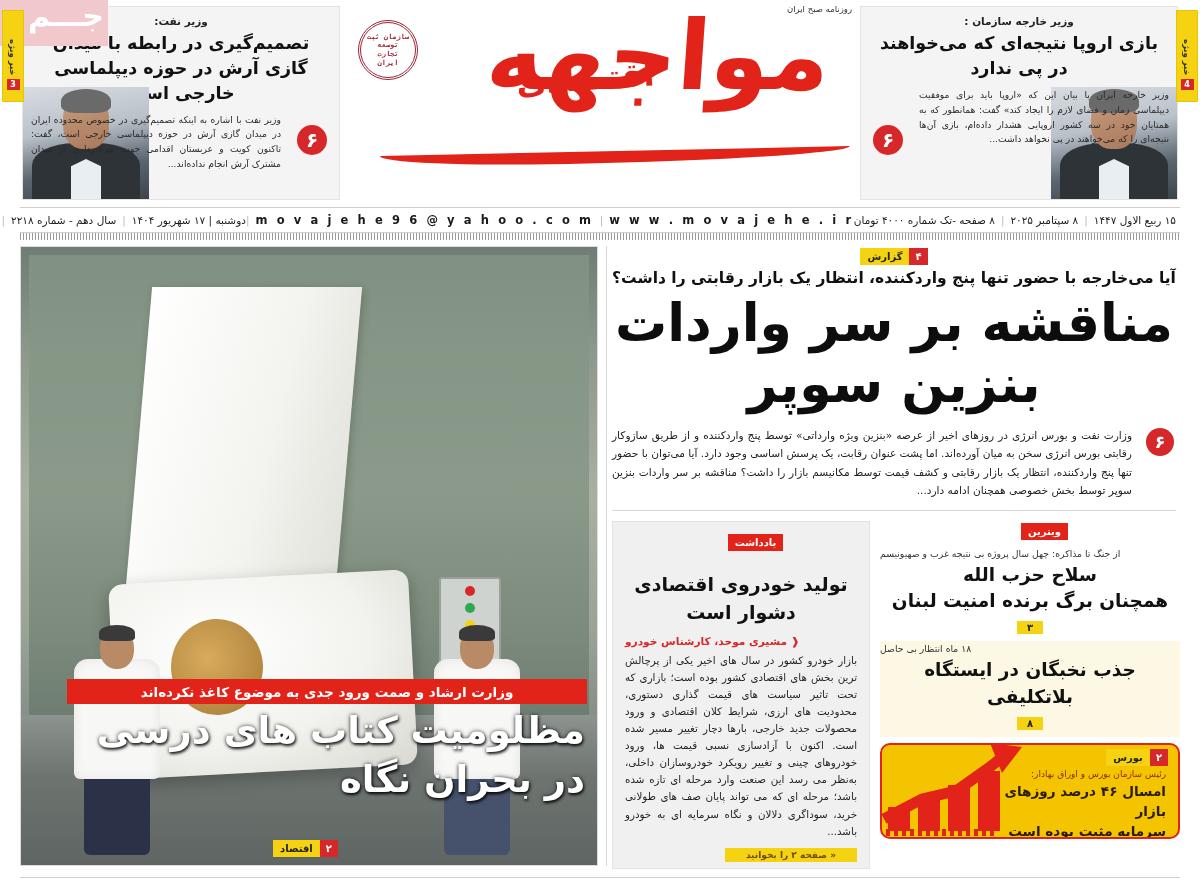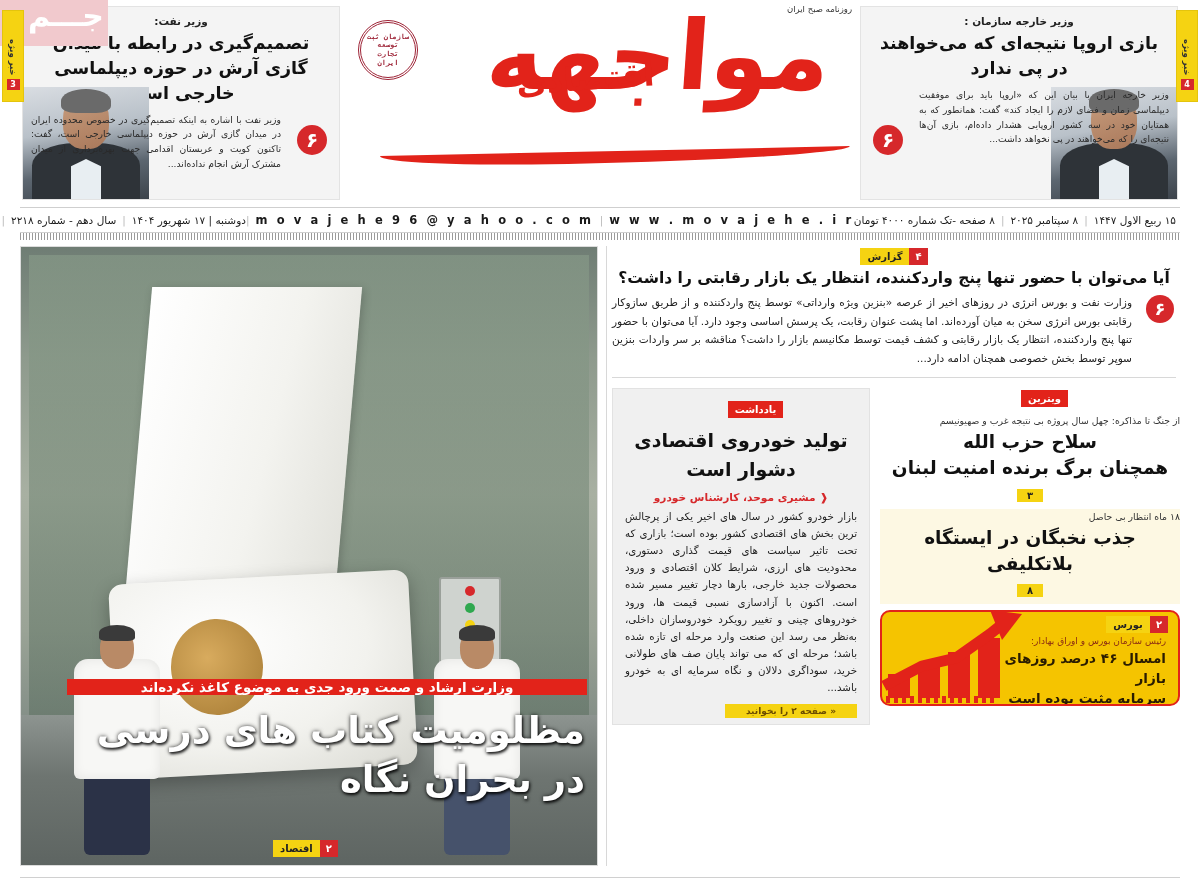--- a/index.html
+++ b/index.html
@@ -214,21 +214,21 @@
     background:#cfd3cf; border:2px solid #9aa09a; border-radius:3px;
   }
   .ctrl-panel i {
     display:block; width:10px;height:10px;border-radius:50%;margin:7px auto;
     background:#d6282b;
   }
   .ctrl-panel i:nth-child(2){ background:#2fa84f; }
   .ctrl-panel i:nth-child(3){ background:#f5d312; }
 
   .photo-banner {
-    position: absolute; left: 46px; right: 10px; top: 432px; height: 16px;
+    position: absolute; left: 46px; right: 10px; top: 432px; height: 25px;
     background: #e2231a; color: #fff; font-size: 13.5px; font-weight: bold;
     display:flex; align-items:center; justify-content:center; letter-spacing:-.2px;
     z-index: 6;
   }
   .photo-title {
     position:absolute; right: 12px; top: 460px; z-index: 6;
     text-align: right; color: #fff; font-weight: bold;
     font-size: 37px; line-height: 1.32; letter-spacing: -.8px;
     text-shadow: 0 0 4px rgba(0,0,0,.75), 1px 2px 3px rgba(0,0,0,.8);
     width: 540px;
@@ -258,21 +258,21 @@
     text-align: justify; padding-right: 44px; margin: 0 4px 10px 4px;
   }
   .report-lede .quote-dot { right: 2px; top: 2px; width: 28px; height: 28px; font-size: 18px; position:absolute; }
   .hrule { height:1px; background:#d8d8d8; margin: 6px 4px 10px 4px; }
 
   .bottom-row { display:flex; gap: 10px; }
   .vitrin { width: 300px; }
   .note-card { width: 258px; background:#f0f0f0; border:1px solid #e2e2e2; padding: 10px 12px 6px 12px; position:relative; }
 
   .center-chip { text-align:center; margin-bottom: 6px; }
-  .vit-kicker { text-align:right; font-size:9.3px; color:#333; margin-bottom:3px; }
+  .vit-kicker { text-align:left; font-size:9.3px; color:#333; margin-bottom:3px; }
   .vit-head {
     text-align:center; font-size: 18.5px; font-weight: bold; color:#111;
     line-height: 1.42; letter-spacing:-.3px;
   }
   .pagechip {
     display:inline-block; background:#f5d312; color:#222; font-size:10px; font-weight:bold;
     padding: 1px 10px; margin: 7px auto 0 auto;
   }
   .vit-block { text-align:center; padding: 2px 0 6px 0; }
   .vit-block.alt { background:#fdf8e3; }
@@ -284,23 +284,23 @@
   .bourse .chip-pos { position:absolute; right: 10px; top: 4px; z-index: 4; }
   .bourse .b-kicker { position:absolute; right: 12px; top: 24px; font-size: 9px; color:#8a2b12; z-index:4; }
   .bourse .b-head {
     position:absolute; right: 12px; top: 36px; width: 196px; text-align: right;
     font-size: 13.6px; font-weight: bold; color:#2a1c00; line-height: 1.48; z-index: 4;
   }
   .bourse svg { position:absolute; left: 0; bottom: 0; }
 
   .note-head {
     text-align:center; font-size: 19px; font-weight:bold; color:#111;
-    line-height: 1.5; margin: 8px 0 8px 0;
-  }
-  .note-byline { text-align:center; font-size: 10.6px; font-weight:bold; color:#d6282b; margin-bottom: 5px; }
+    line-height: 1.5; margin: 19px 0 8px 0;
+  }
+  .note-byline { text-align:left; font-size: 10.6px; font-weight:bold; color:#d6282b; margin-bottom: 5px; }
   .note-byline .arrow { color:#d6282b; }
   .note-body { font-size: 10.3px; line-height: 1.66; color:#1f1f1f; text-align: justify; }
   .note-foot {
     display:inline-block; margin-top: 8px; background:#f5d312; color:#6a4b00;
     font-size: 9px; font-weight: bold; padding: 2px 21px;
   }
   .bottomrule { width:1160px; margin: 6px 20px 0 20px; height:1px; background:#d0d0d0; }
 </style>
 </head>
 <body>
@@ -422,21 +422,25 @@
 
     <div class="col-right">
 
       <div class="report-chip-wrap">
         <span class="sec-chip">
           <span class="num">۴</span>
           <span class="lbl">گزارش</span>
         </span>
       </div>
 
-      <div class="report-kicker">آیا می‌توان با حضور تنها پنج وارد‌کننده، انتظار یک بازار رقابتی را داشت؟</div>
+      <div class="report-kicker">آیا می‌خارجه با حضور تنها پنج وارد‌کننده، انتظار یک بازار رقابتی را داشت؟</div>
+      <div class="report-head">
+        <div>مناقشه بر سر واردات</div>
+        <div>بنزین سوپر</div>
+      </div>
 
       <div class="report-lede">
         <span class="quote-dot">۶</span>
         <span>وزارت نفت و بورس انرژی در روزهای اخیر از عرصه «بنزین ویژه وارداتی» توسط پنج واردکننده و از طریق سازوکار رقابتی بورس انرژی سخن به میان آورده‌اند. اما پشت عنوان رقابت، یک پرسش اساسی وجود دارد. آیا می‌توان با حضور تنها پنج واردکننده، انتظار یک بازار رقابتی و کشف قیمت توسط مکانیسم بازار را داشت؟ مناقشه بر سر واردات بنزین سوپر توسط بخش خصوصی همچنان ادامه دارد...</span>
       </div>
 
       <div class="hrule"></div>
 
       <div class="bottom-row">
 

